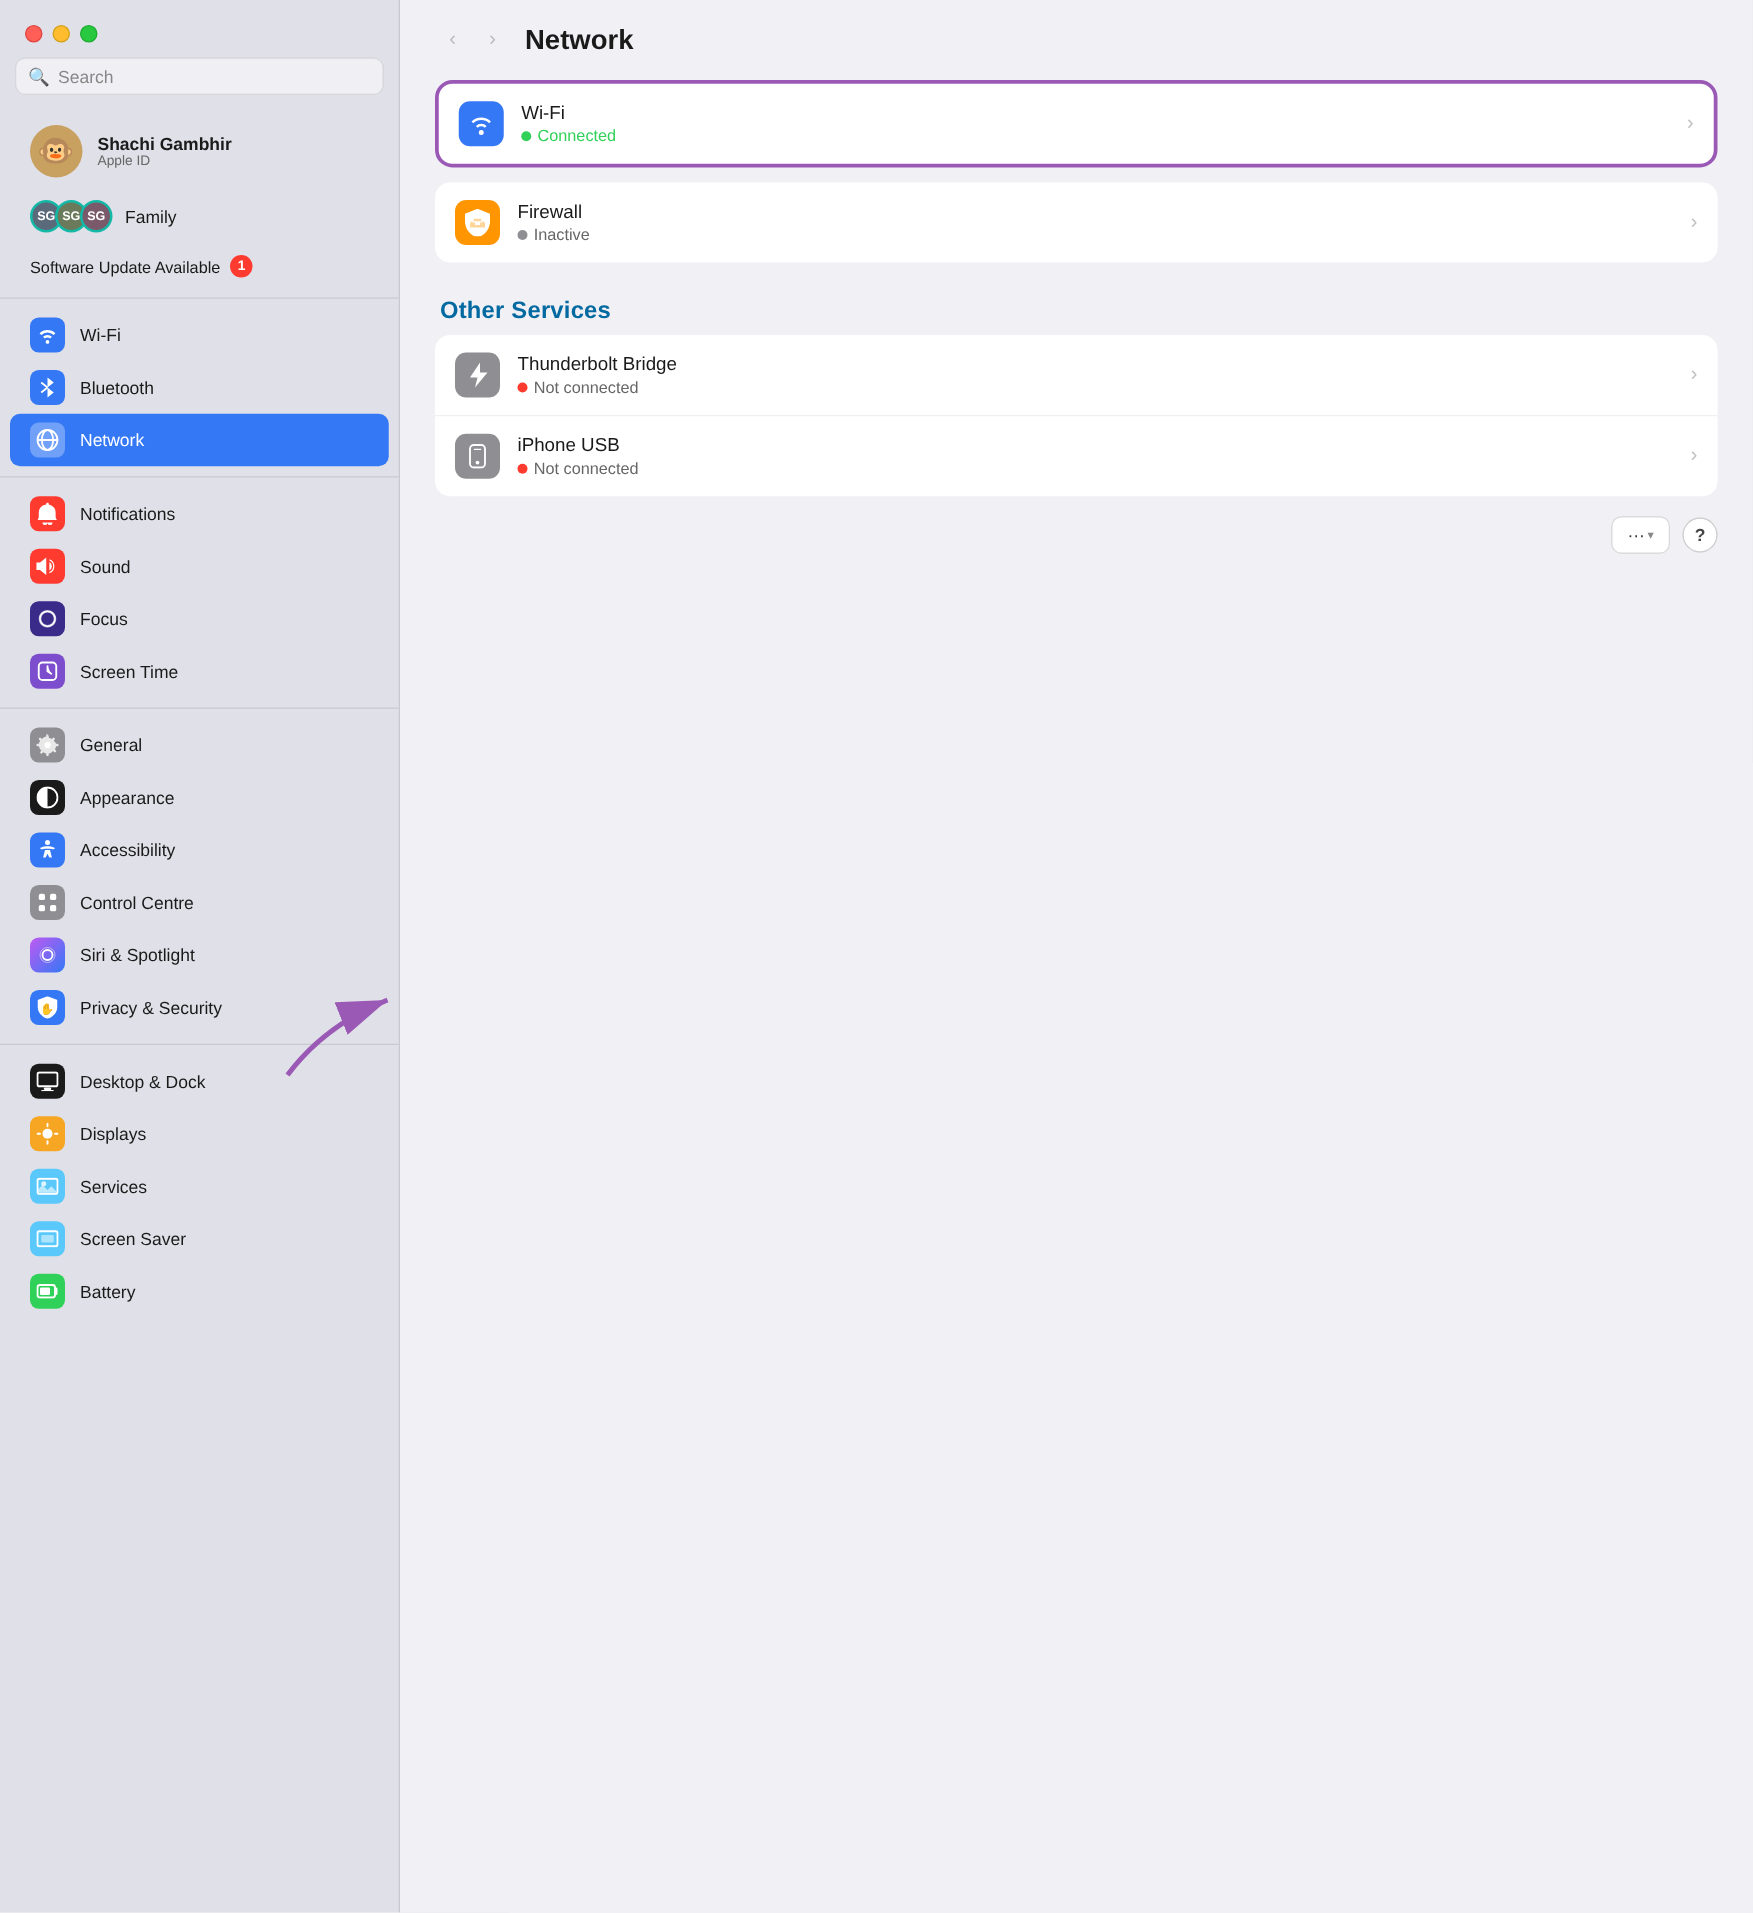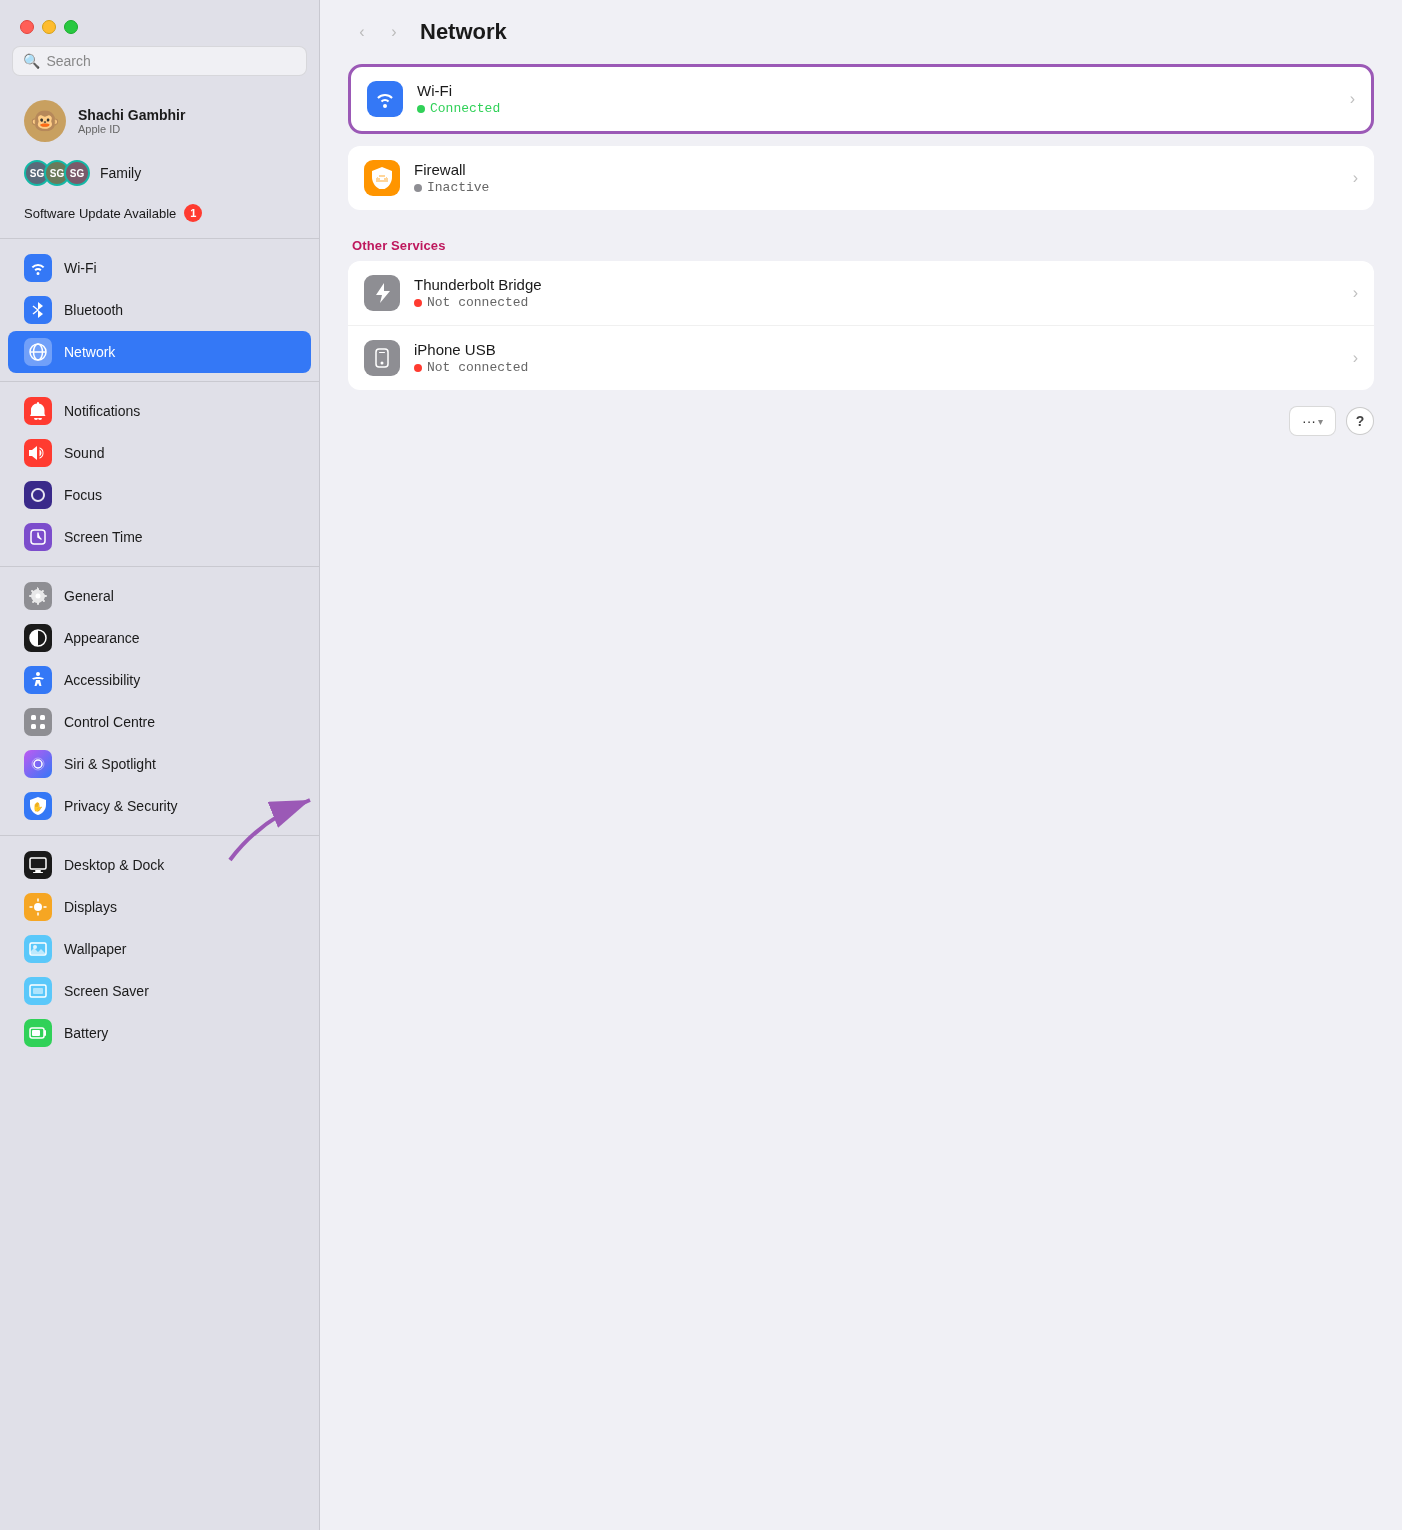--- a/index.html
+++ b/index.html
@@ -313,32 +313,32 @@
     }
     .status-dot {
       width: 8px;
       height: 8px;
       border-radius: 50%;
       flex-shrink: 0;
     }
     .status-dot.green { background: #30d158; }
     .status-dot.gray { background: #8e8e93; }
     .status-dot.red { background: #ff3b30; }
-    .status-text { color: #666; font-family: Liberation Mono, monospace; }
+    .status-text { color: #666; }
     .status-text.connected { color: #30d158; }
 
     .chevron {
       color: #c0c0c0;
       font-size: 16px;
     }
 
     .other-services-title {
-      font-size: 13px;
+      font-size: 19px;
       font-weight: 600;
-      color: #be185d;
+      color: #0369a1;
       padding: 16px 0 8px 4px;
       letter-spacing: 0.01em;
     }
 
     .bottom-controls {
       display: flex;
       justify-content: flex-end;
       align-items: center;
       gap: 10px;
       margin-top: 16px;
@@ -603,21 +603,21 @@
       </div>
 
       <div class="sidebar-item">
         <div class="item-icon" style="background: #5ac8fa;">
           <svg width="18" height="14" viewBox="0 0 18 14" fill="white">
             <rect x="1" y="1" width="16" height="12" rx="1.5" fill="none" stroke="white" stroke-width="1.5"></rect>
             <circle cx="6" cy="5" r="2" fill="white" opacity="0.8"></circle>
             <path d="M1 10l4-4 4 4 3-3 5 5H1z" fill="white" opacity="0.6"></path>
           </svg>
         </div>
-        <span class="item-label">Wallpaper</span>
+        <span class="item-label">Services</span>
       </div>
 
       <div class="sidebar-item">
         <div class="item-icon" style="background: #5ac8fa;">
           <svg width="18" height="14" viewBox="0 0 18 14" fill="white">
             <rect x="1" y="1" width="16" height="12" rx="1.5" fill="none" stroke="white" stroke-width="1.5"></rect>
             <rect x="4" y="4" width="10" height="6" rx="1" fill="white" opacity="0.5"></rect>
           </svg>
         </div>
         <span class="item-label">Screen Saver</span>

